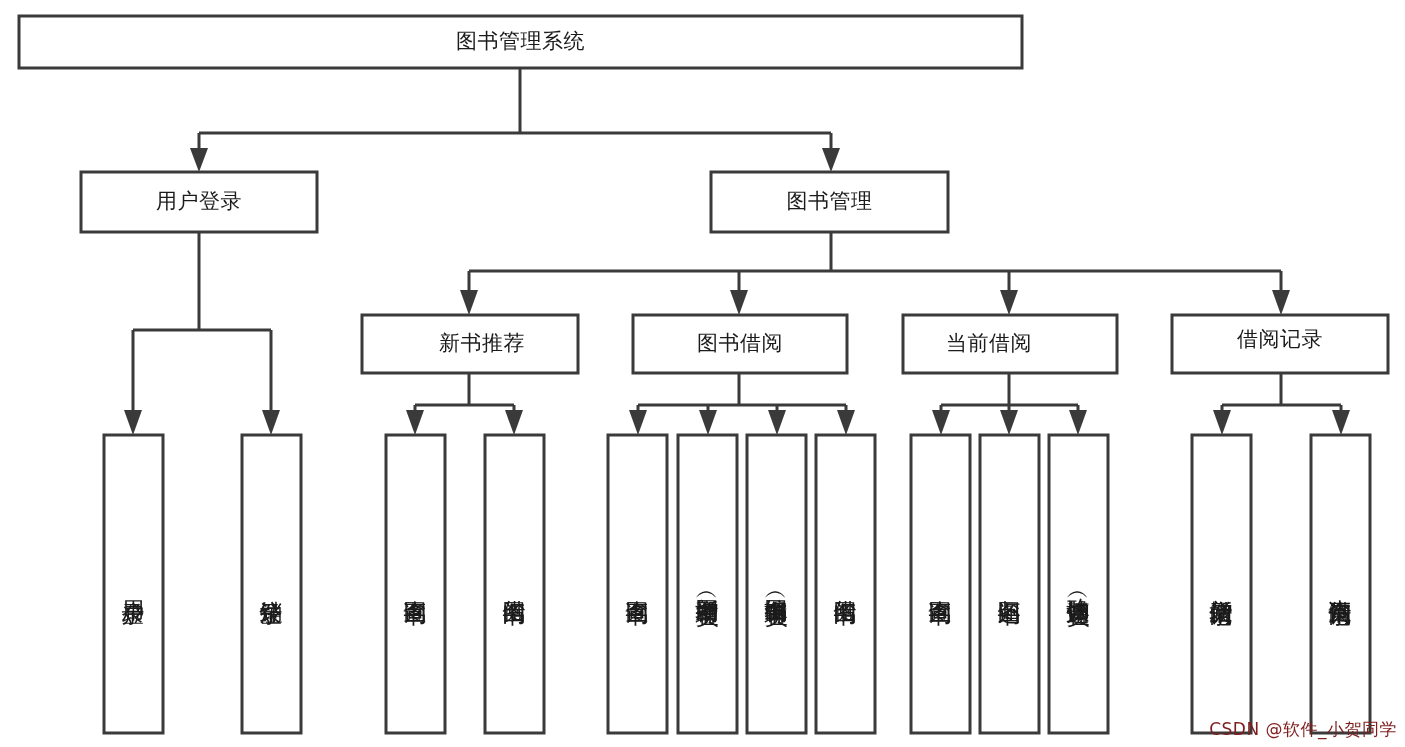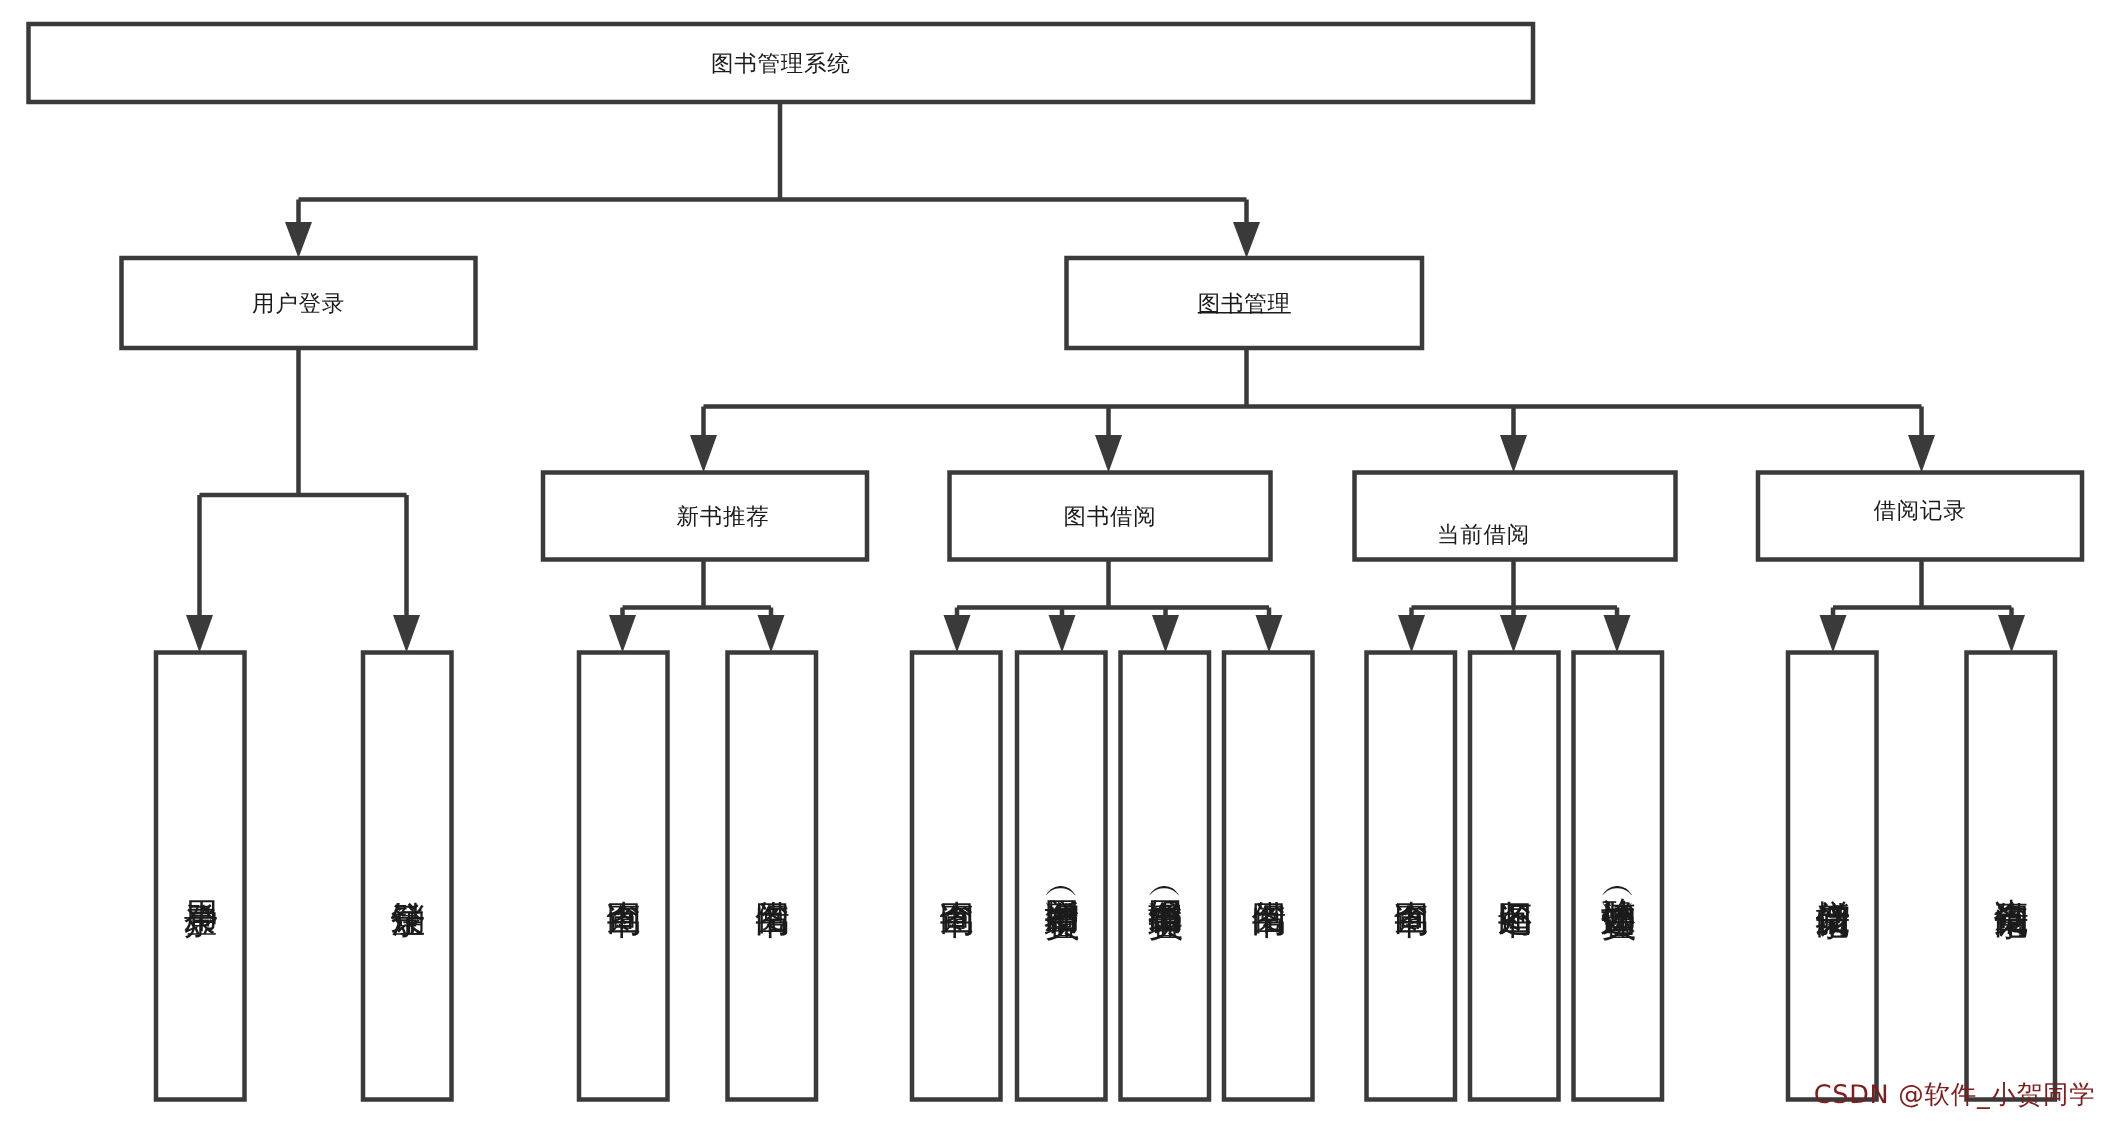--- a/index.html
+++ b/index.html
@@ -40,21 +40,21 @@
   .arrow-head {
     fill: #3a3a3a;
     stroke: none;
   }
   .node-label-h {
     position: absolute;
     display: flex;
     align-items: center;
     justify-content: center;
     color: #1b1b1b;
-    font-size: 15px;
+    font-size: 21px;
     line-height: 1.2;
     letter-spacing: 0.5px;
     white-space: nowrap;
     pointer-events: none;
   }
   .node-label-v {
     position: absolute;
     display: flex;
     align-items: center;
     justify-content: center;
@@ -143,25 +143,25 @@
     <rect class="node-box" x="1049" y="435" width="59" height="298"></rect>
 
     <rect class="node-box" x="1192" y="435" width="59" height="298"></rect>
     <rect class="node-box" x="1311" y="435" width="59" height="298"></rect>
 
   </svg>
 
   <div class="node-label-h" style="left:19px; top:16px; width:1003px; height:52px;">图书管理系统</div>
 
   <div class="node-label-h" style="left:81px; top:172px; width:236px; height:60px;">用户登录</div>
-  <div class="node-label-h" style="left:711px; top:172px; width:237px; height:60px;text-decoration:underline;">图书管理</div>
+  <div class="node-label-h" style="left:711px; top:172px; width:237px; height:60px;">图书管理</div>
 
   <div class="node-label-h" style="left:362px; top:315px; width:240px; height:58px;">新书推荐</div>
   <div class="node-label-h" style="left:633px; top:315px; width:214px; height:58px;">图书借阅</div>
-  <div class="node-label-h" style="left:903px; top:327px; width:172px; height:58px;">当前借阅</div>
+  <div class="node-label-h" style="left:903px; top:315px; width:172px; height:58px;">当前借阅</div>
   <div class="node-label-h" style="left:1172px; top:315px; width:216px; height:50px;">借阅记录</div>
 
   <div class="node-label-v" style="left:104px; top:435px; width:59px; height:298px;">用户登录</div>
   <div class="node-label-v" style="left:242px; top:435px; width:59px; height:298px;">注销登录</div>
 
   <div class="node-label-v" style="left:386px; top:435px; width:59px; height:298px;">查询图书</div>
   <div class="node-label-v" style="left:485px; top:435px; width:59px; height:298px;">借阅图书</div>
 
   <div class="node-label-v" style="left:608px; top:435px; width:59px; height:298px;">查询图书</div>
   <div class="node-label-v" style="left:678px; top:435px; width:59px; height:298px;">新增图书（管理员）</div>

